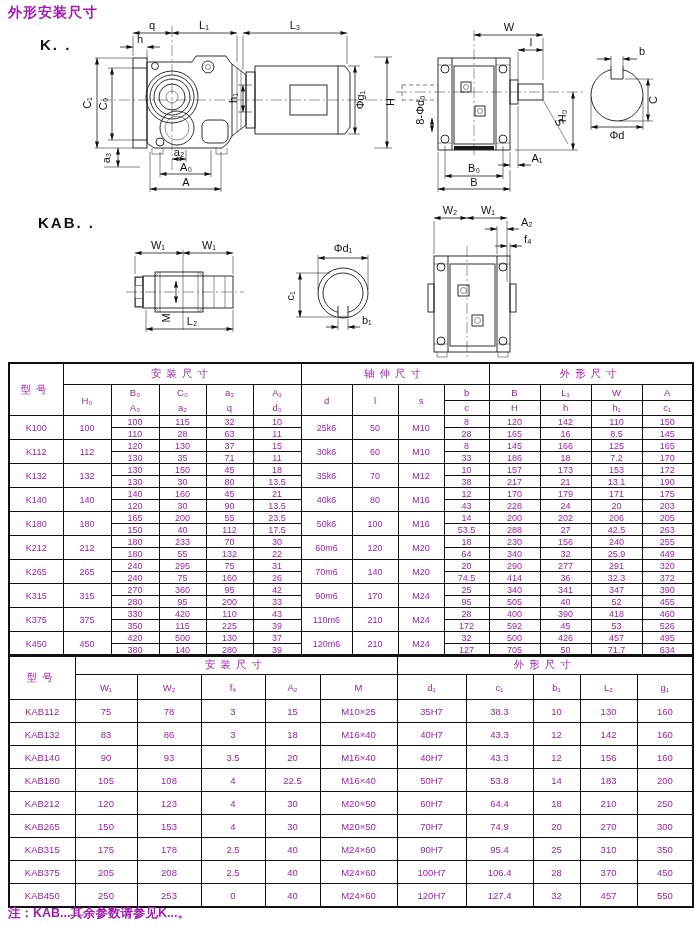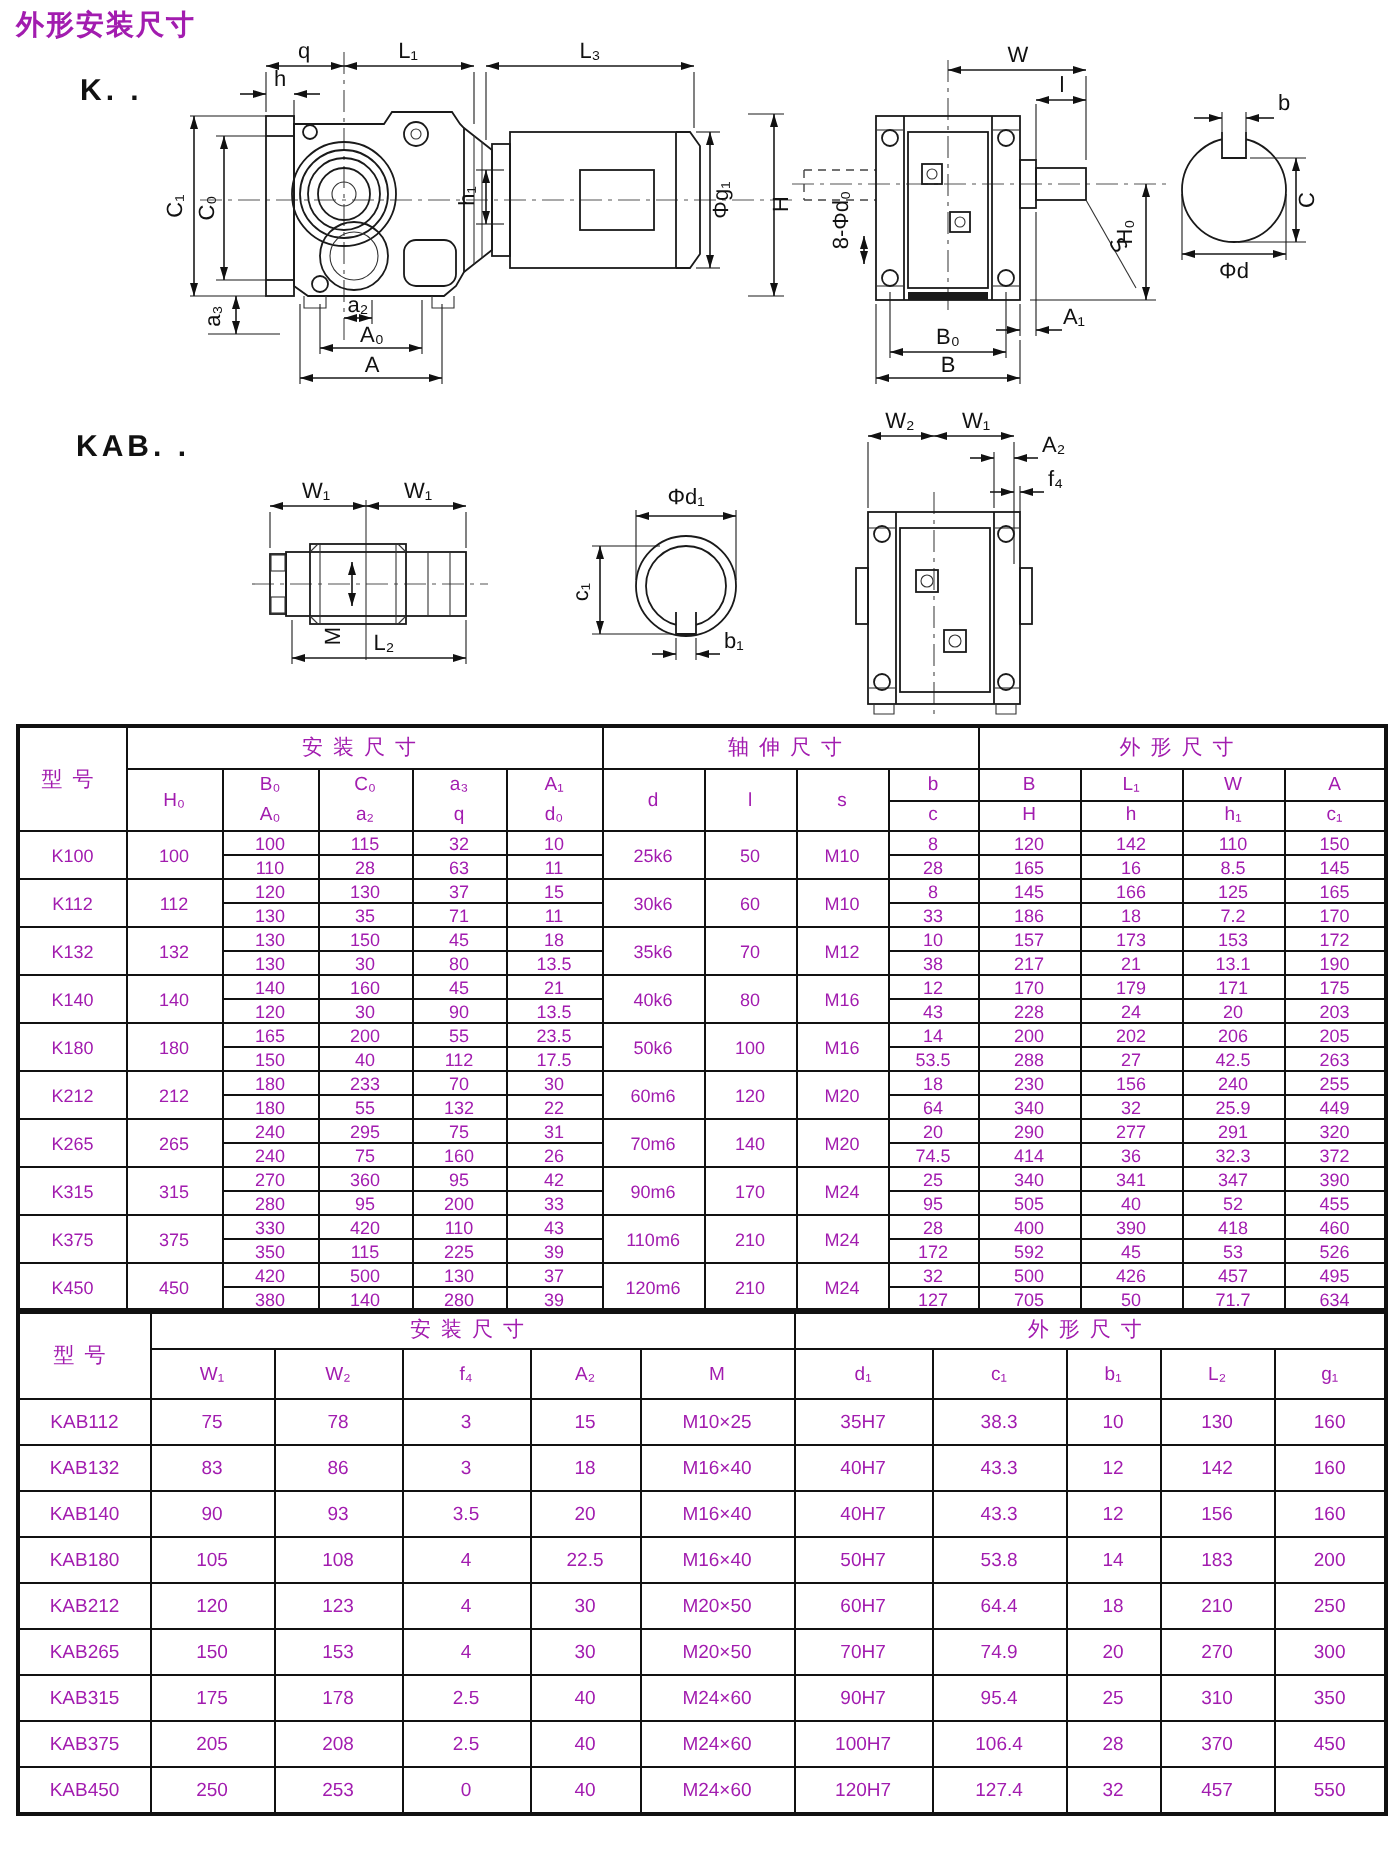--- a/index.html
+++ b/index.html
@@ -870,13 +870,14 @@
           <td>M24×60</td>
           <td>120H7</td>
           <td>127.4</td>
           <td>32</td>
           <td>457</td>
           <td>550</td>
         </tr>
       </tbody>
   </table>
 
+  <div class="note">注：KAB...其余参数请参见K...。</div>
 </div>
 
 </body></html>

